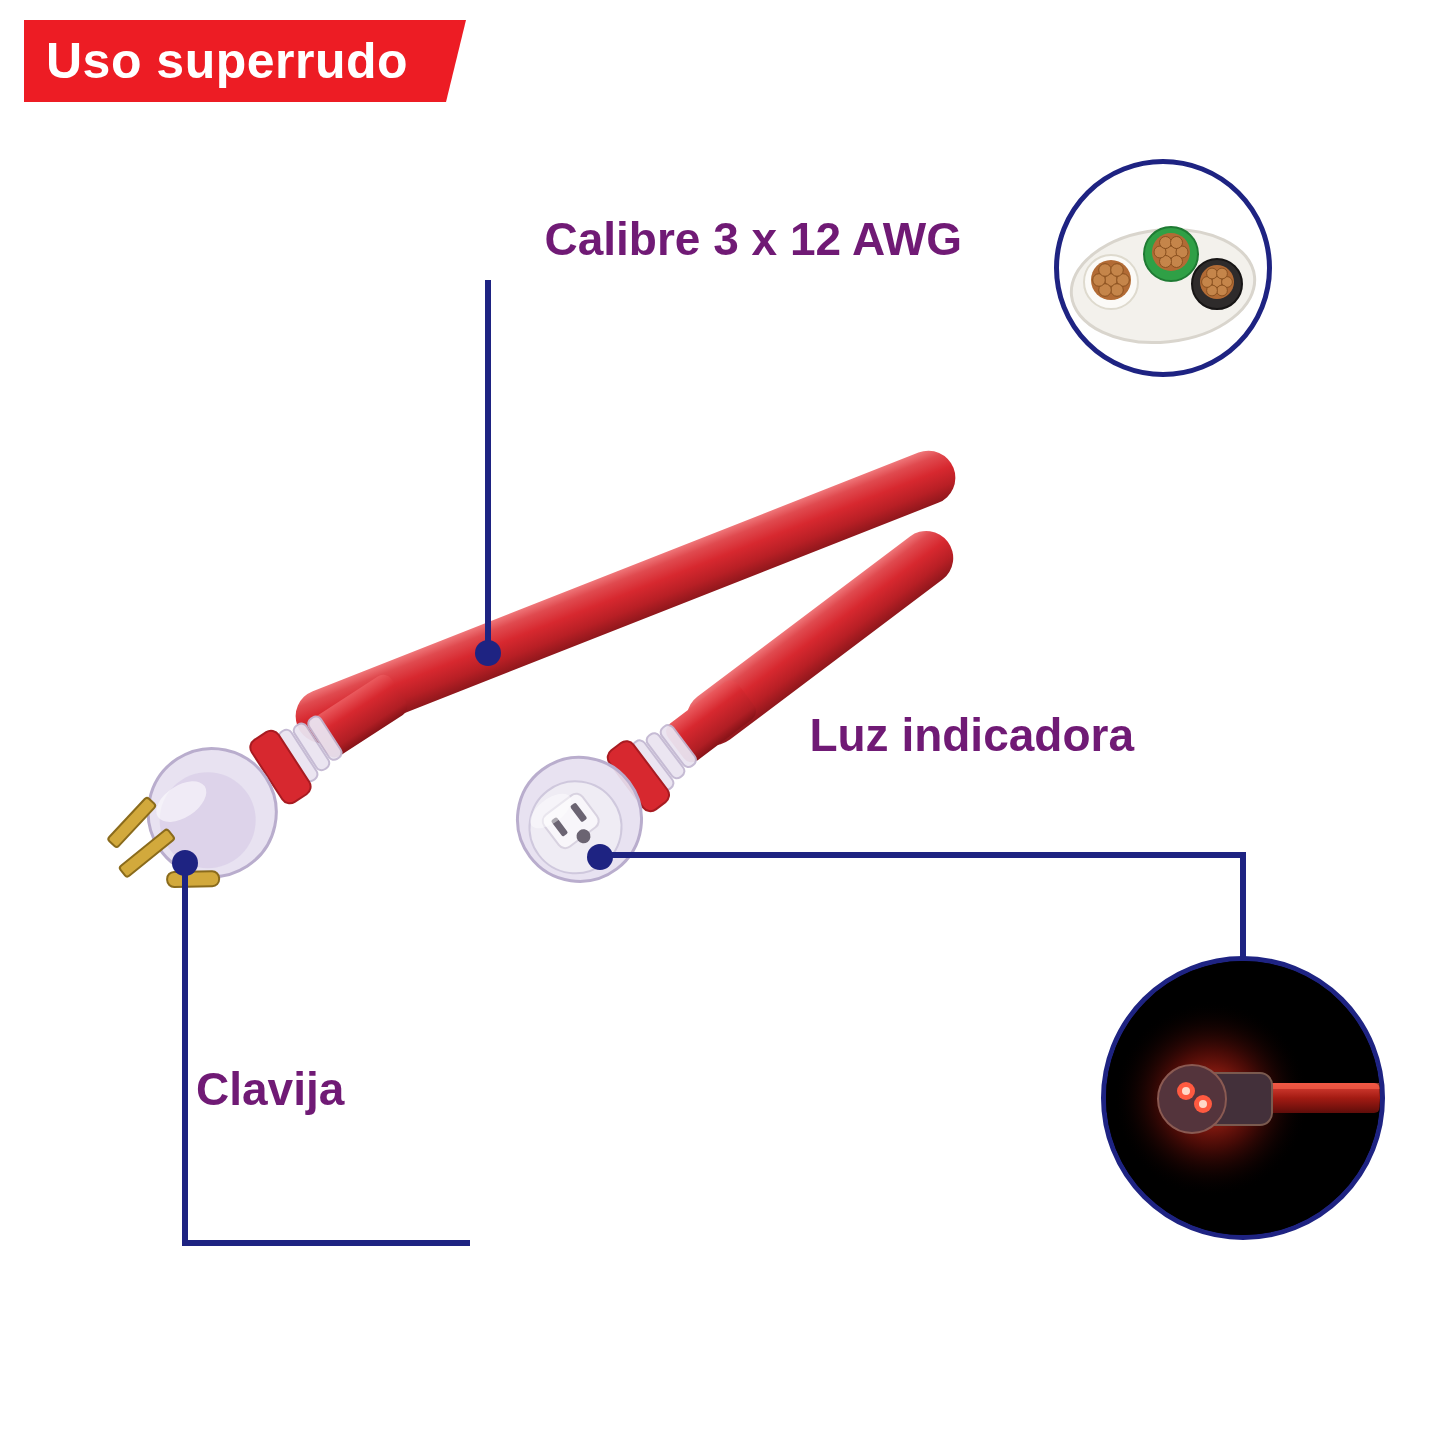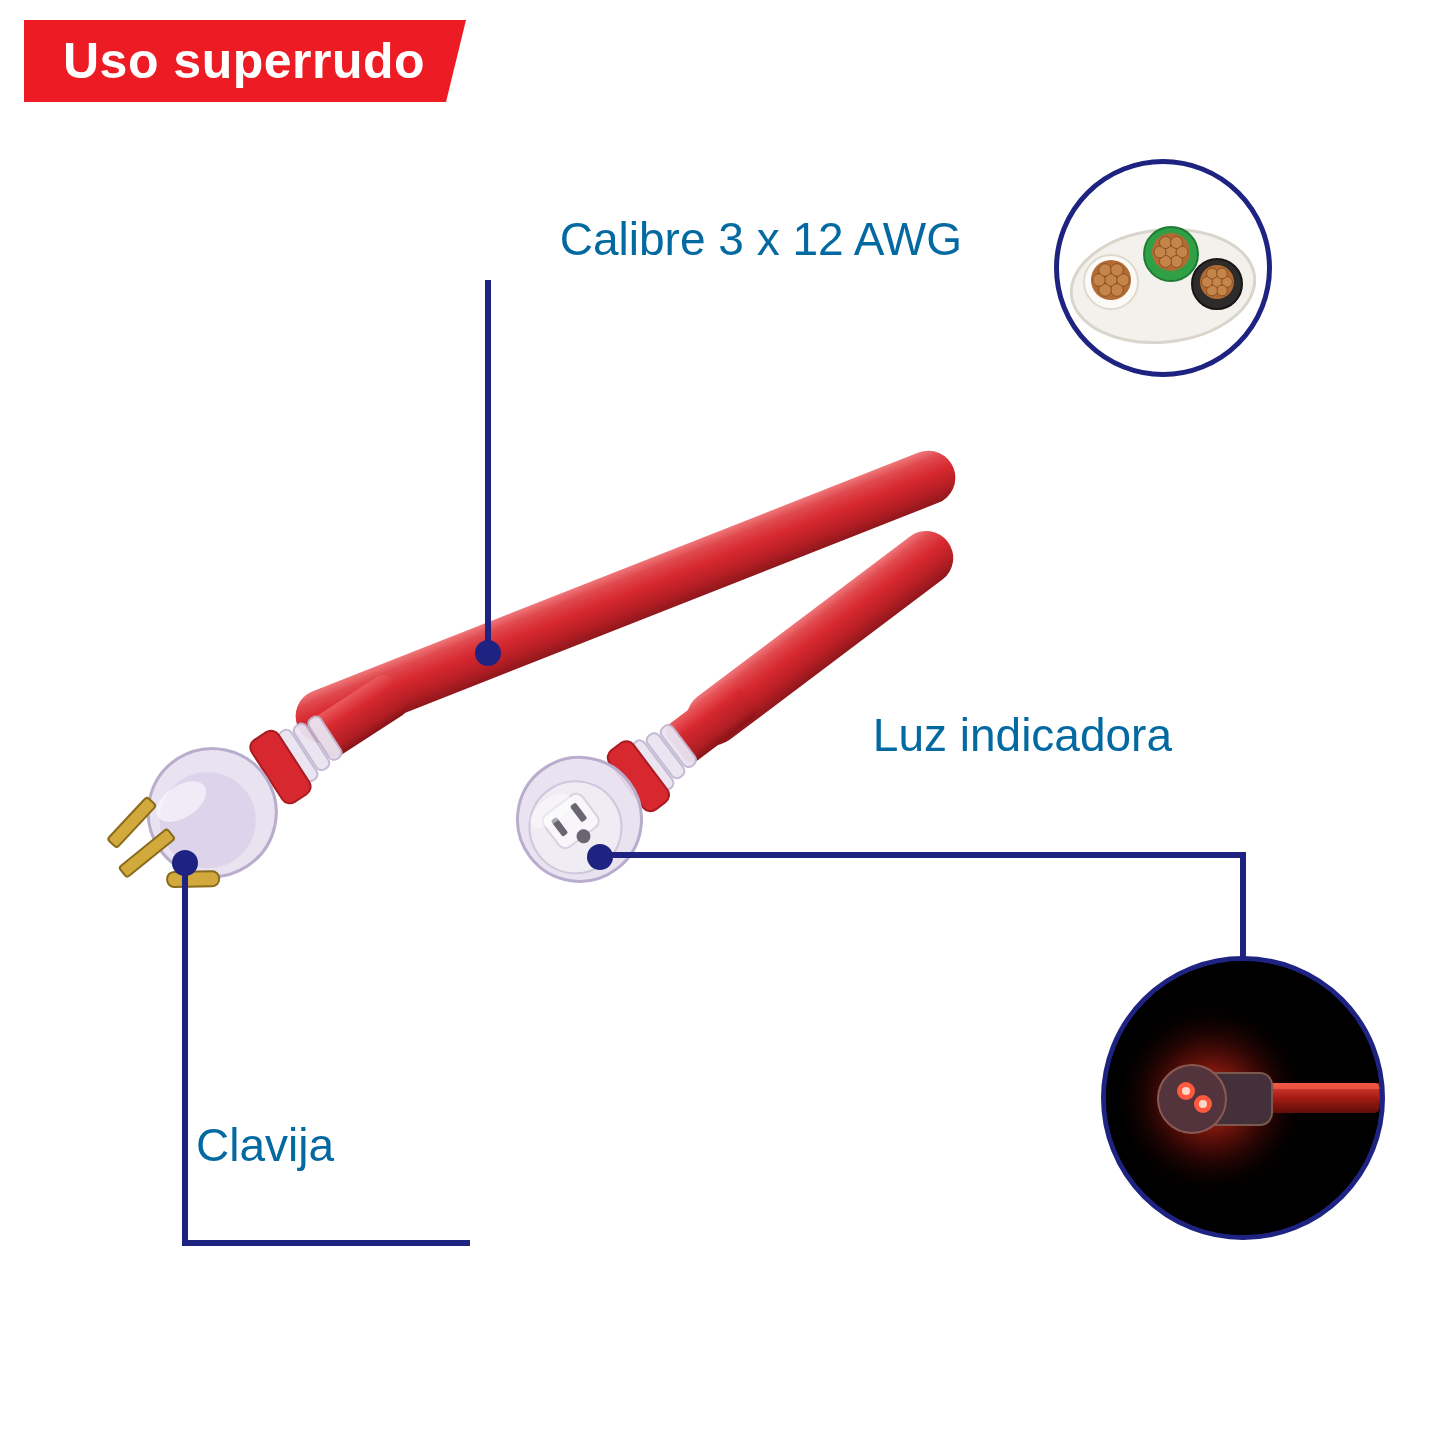--- a/index.html
+++ b/index.html
@@ -4,28 +4,28 @@
 <style>
   html,body{margin:0;padding:0;background:#ffffff;}
   .canvas{
     position:relative;width:1445px;height:1445px;background:#ffffff;overflow:hidden;
     font-family:"Liberation Sans", sans-serif;color:#0e0e0e;
   }
   
   .banner{
     position:absolute;left:24px;top:20px;width:442px;height:82px;background:#ed1c24;
     clip-path:polygon(0 0,100% 0,calc(100% - 20px) 100%,0 100%);
-    display:flex;align-items:center;padding-left:39px;box-sizing:border-box;
+    display:flex;align-items:center;padding-left:22px;box-sizing:border-box;
   }
   .banner span{color:#ffffff;font-weight:bold;font-size:50px;letter-spacing:0.5px;}
   
-  .label{position:absolute;font-weight:normal;font-size:46px;line-height:58px;color:#0369a1;}
+  .label{position:absolute;font-weight:bold;font-size:46px;line-height:58px;color:#701a75;}
   .label.gauge{left:480px;top:210px;width:482px;text-align:right;}
-  .label.indicator{left:770px;top:706px;width:402px;text-align:right;}
-  .label.plug{left:196px;top:1116px;text-align:left;}
+  .label.indicator{left:732px;top:706px;width:402px;text-align:right;}
+  .label.plug{left:196px;top:1060px;text-align:left;}
   
   .leader{position:absolute;background:#1e2382;}
   .dot{position:absolute;width:26px;height:26px;border-radius:50%;background:#1e2382;}
   
   .cable{
     position:absolute;border-radius:27px;
     background:linear-gradient(to bottom,#ef777a 0%,#e04a4f 18%,#d7282f 45%,#b81f25 75%,#8f171c 100%);
   }
   .cable.one{left:273px;top:570px;width:705px;height:54px;transform:rotate(-21.5deg);}
   .cable.two{left:660px;top:611px;width:320px;height:54px;transform:rotate(-37deg);}

